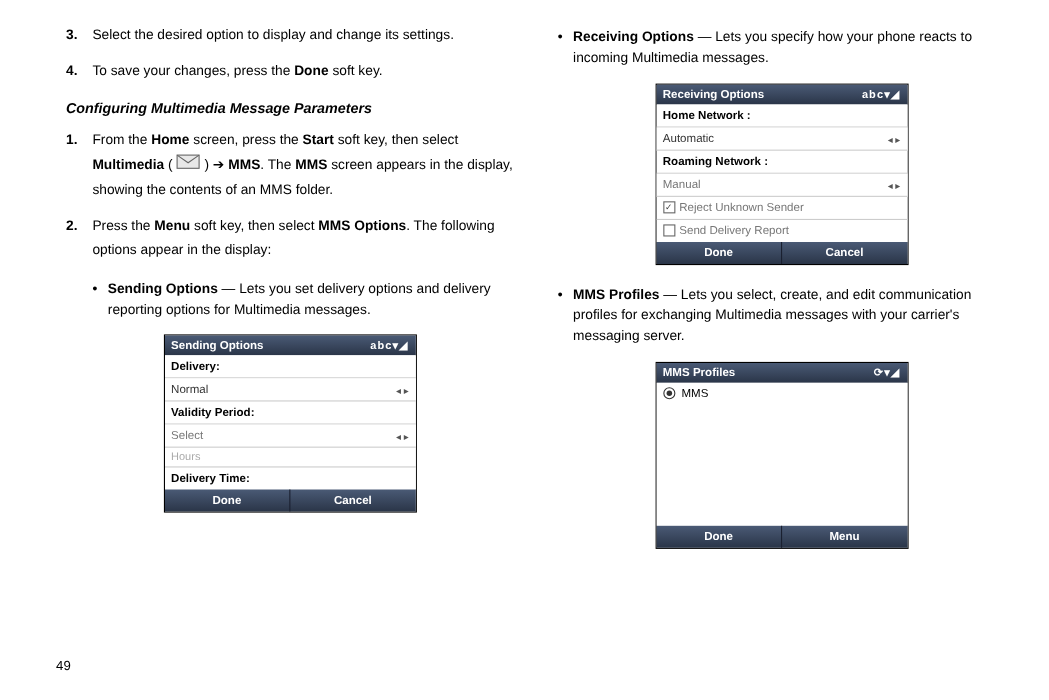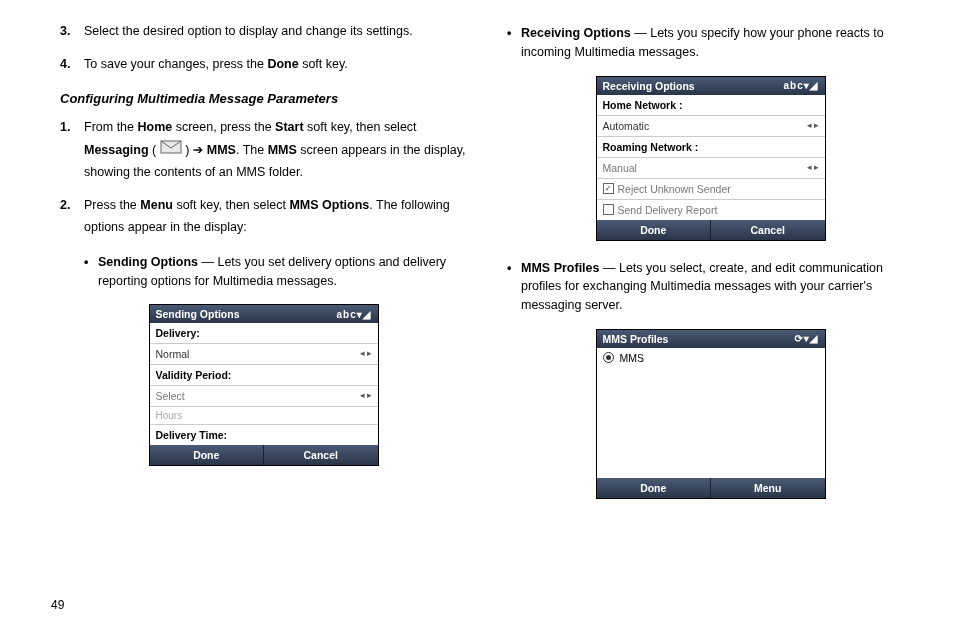--- a/index.html
+++ b/index.html
@@ -87,21 +87,21 @@
     font-weight: bold;
     padding: 4px 6px;
     border-bottom: 1px solid #ccc;
     font-size: 10.5px;
   }
   .ss-value {
     padding: 4px 6px;
     border-bottom: 1px solid #ccc;
     display: flex;
     justify-content: space-between;
-    align-items: flex-start;
+    align-items: flex-end;
     color: #333;
     background: #fff;
   }
   .ss-value-gray { color: #777; }
   .ss-value-right {
     font-size: 9px;
     color: #555;
   }
   .ss-hours {
     text-align: left;
@@ -195,21 +195,21 @@
       <div class="ol-text">
         <span>To save your changes, press the </span><span class="bold">Done</span><span> soft key.</span>
       </div>
     </div>
 
     <div class="heading">Configuring Multimedia Message Parameters</div>
 
     <div class="ol-item">
       <div class="ol-num">1.</div>
       <div class="ol-text">
-        <span>From the </span><span class="bold">Home</span><span> screen, press the </span><span class="bold">Start</span><span> soft key, then select </span><span class="bold">Messaging</span><span> ( </span><span class="envelope-icon"><svg width="22" height="14" viewBox="0 0 22 14">
+        <span>From the </span><span class="bold">Home</span><span> screen, press the </span><span class="bold">Start</span><span> soft key, then select </span><span class="bold">Multimedia</span><span> ( </span><span class="envelope-icon"><svg width="22" height="14" viewBox="0 0 22 14">
               <rect x="1" y="1" width="20" height="12" fill="#e8e8e8" stroke="#666" stroke-width="1"></rect>
               <path d="M1 1 L11 8 L21 1" fill="none" stroke="#666" stroke-width="1"></path>
             </svg></span><span> ) </span><span class="arrow">➔</span><span> </span><span class="bold">MMS</span><span>. The </span><span class="bold">MMS</span><span> screen appears in the display, showing the contents of an MMS folder.</span>
       </div>
     </div>
 
     <div class="ol-item">
       <div class="ol-num">2.</div>
       <div class="ol-text">
         <span>Press the </span><span class="bold">Menu</span><span> soft key, then select </span><span class="bold">MMS Options</span><span>. The following options appear in the display:</span>

